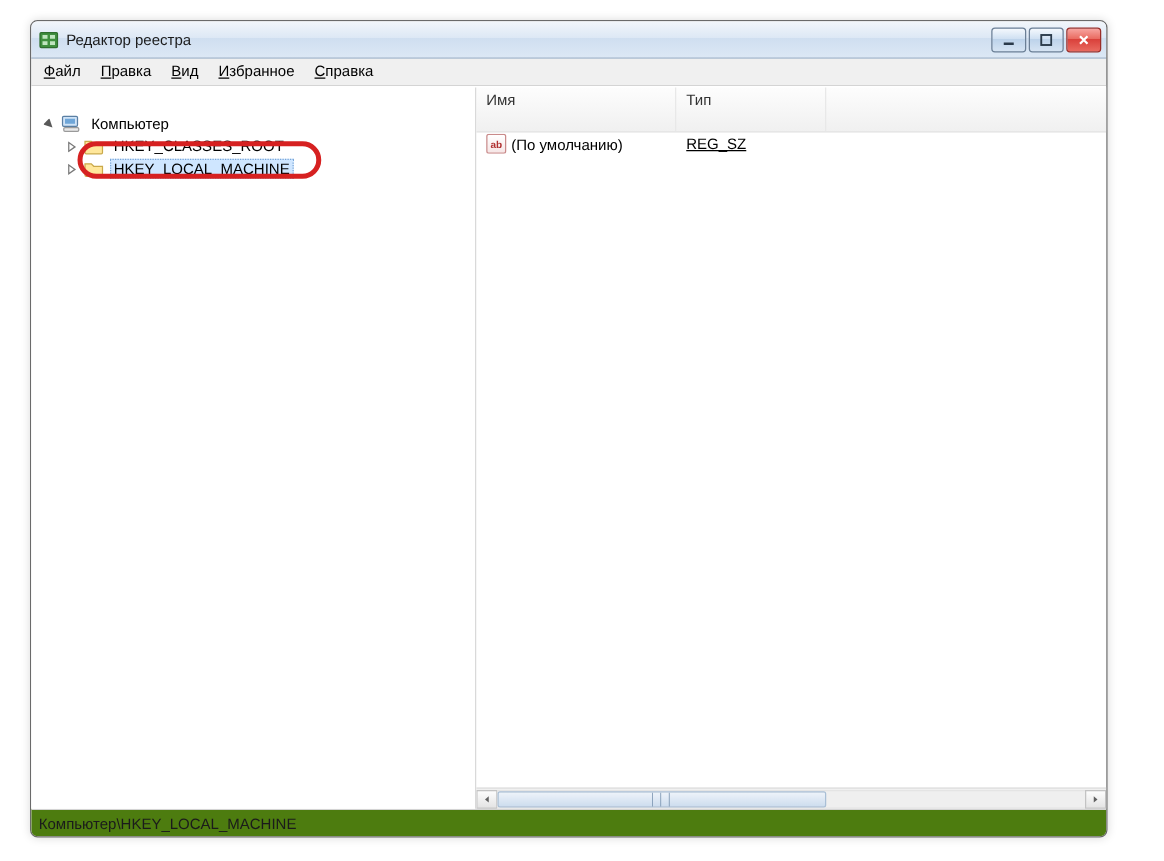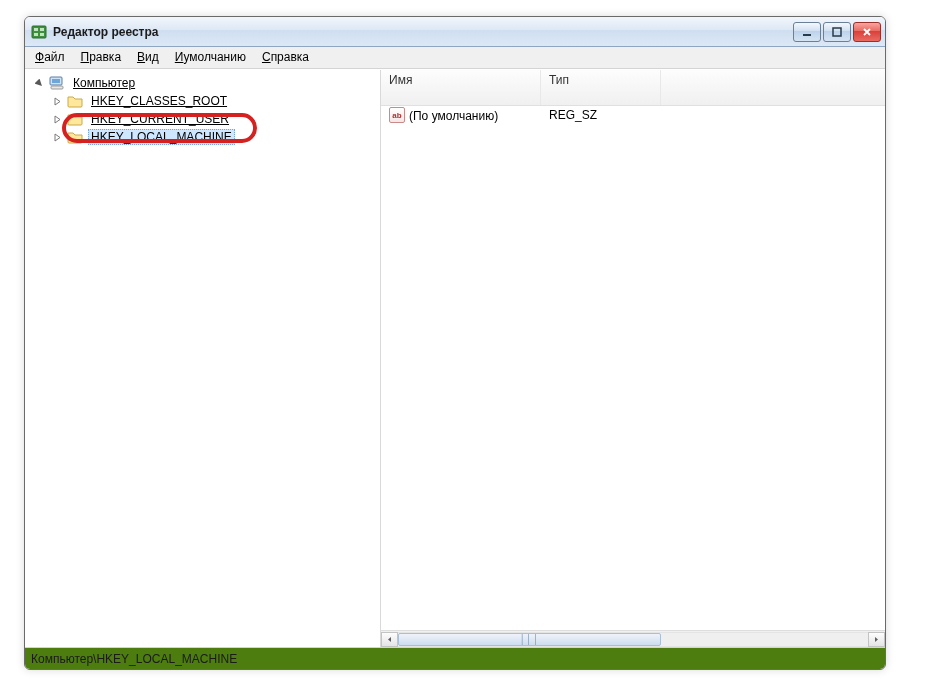--- a/index.html
+++ b/index.html
@@ -40,21 +40,20 @@
   }
   .titlebar .app-icon {
     width: 16px; height: 16px;
     margin-right: 6px;
     display: inline-flex; align-items: center; justify-content: center;
   }
   .titlebar .title {
     flex: 1 1 auto;
     color: #1b1b1b;
     font-size: 12px;
-    font-weight: bold;
   }
   .win-ctrl {
     display: flex;
     gap: 2px;
     padding: 2px;
   }
   .win-btn {
     width: 28px; height: 20px;
     border: 1px solid #6b7f96;
     border-radius: 3px;
@@ -91,22 +90,21 @@
     min-height: 0;
     position: relative;
     background:#fff;
   }
   .pane-left {
     width: 356px;
     border-right: 1px solid #d9d9d9;
     background: #fff;
     position: relative;
     overflow: hidden;
-    padding: 4px 0 0 0;
-    text-decoration: underline;
+    padding: 20px 0 0 0;
   }
   .pane-right {
     flex: 1 1 auto;
     display: flex;
     flex-direction: column;
     min-width: 0;
     background: #fff;
   }
 
   
@@ -168,21 +166,21 @@
     overflow: hidden;
     position: relative;
   }
   .list-row {
     display: flex;
     height: 18px;
     align-items: center;
   }
   .cell { padding: 0 8px; overflow: hidden; text-overflow: ellipsis; }
   .cell.name { width: 160px; display: flex; align-items: flex-end; gap: 4px; }
-  .cell.type { width: 120px; }
+  .cell.type { width: 120px; text-decoration: underline; }
   .cell.val  { flex: 1 1 auto; }
   .string-icon {
     width: 16px; height: 16px;
     display:inline-flex; align-items:center; justify-content:center;
     border: 1px solid #c98a8a;
     background: linear-gradient(to bottom,#fff,#f6e6e6);
     border-radius: 2px;
     font-size: 8px; font-weight: bold; color: #b03030;
   }
 
@@ -265,21 +263,21 @@
             <path d="M2 2 L8 8 M8 2 L2 8" stroke="#fff" stroke-width="1.8"></path>
           </svg>
       </div>
     </div>
   </div>
 
   <div class="menubar">
     <div class="menuitem"><span></span><span class="ul">Ф</span><span>айл</span></div>
     <div class="menuitem"><span></span><span class="ul">П</span><span>равка</span></div>
     <div class="menuitem"><span></span><span class="ul">В</span><span>ид</span></div>
-    <div class="menuitem"><span></span><span class="ul">И</span><span>умолчанию</span></div>
+    <div class="menuitem"><span></span><span class="ul">И</span><span>збранное</span></div>
     <div class="menuitem"><span></span><span class="ul">С</span><span>правка</span></div>
   </div>
 
   <div class="client">
 
     <div class="pane-left">
       <div class="tree">
 
         <div class="tree-row">
           <span class="indent" style="width:6px"></span>
@@ -306,34 +304,20 @@
               </svg>
           </span>
           <span class="folder-icon">
             <svg width="16" height="16" viewBox="0 0 16 16">
                 <path d="M1 4 h5 l2 2 h7 v7 a1 1 0 0 1 -1 1 h-12 a1 1 0 0 1 -1 -1 z" fill="#ffe79b" stroke="#caa94a"></path>
               </svg>
           </span>
           <span class="tree-label">HKEY_CLASSES_ROOT</span>
         </div>
 
-        <div class="tree-row">
-          <span class="indent" style="width:24px"></span>
-          <span class="expander">
-            <svg width="9" height="9">
-                <path d="M2 1 L7 4.5 L2 8 Z" fill="none" stroke="#7a7a7a"></path>
-              </svg>
-          </span>
-          <span class="folder-icon">
-            <svg width="16" height="16" viewBox="0 0 16 16">
-                <path d="M1 4 h5 l2 2 h7 v7 a1 1 0 0 1 -1 1 h-12 a1 1 0 0 1 -1 -1 z" fill="#ffe79b" stroke="#caa94a"></path>
-              </svg>
-          </span>
-          <span class="tree-label">HKEY_CURRENT_USER</span>
-        </div>
 
         <div class="tree-row">
           <span class="indent" style="width:24px"></span>
           <span class="expander">
             <svg width="9" height="9">
                 <path d="M2 1 L7 4.5 L2 8 Z" fill="none" stroke="#7a7a7a"></path>
               </svg>
           </span>
           <span class="folder-icon">
             <svg width="16" height="16" viewBox="0 0 16 16">

